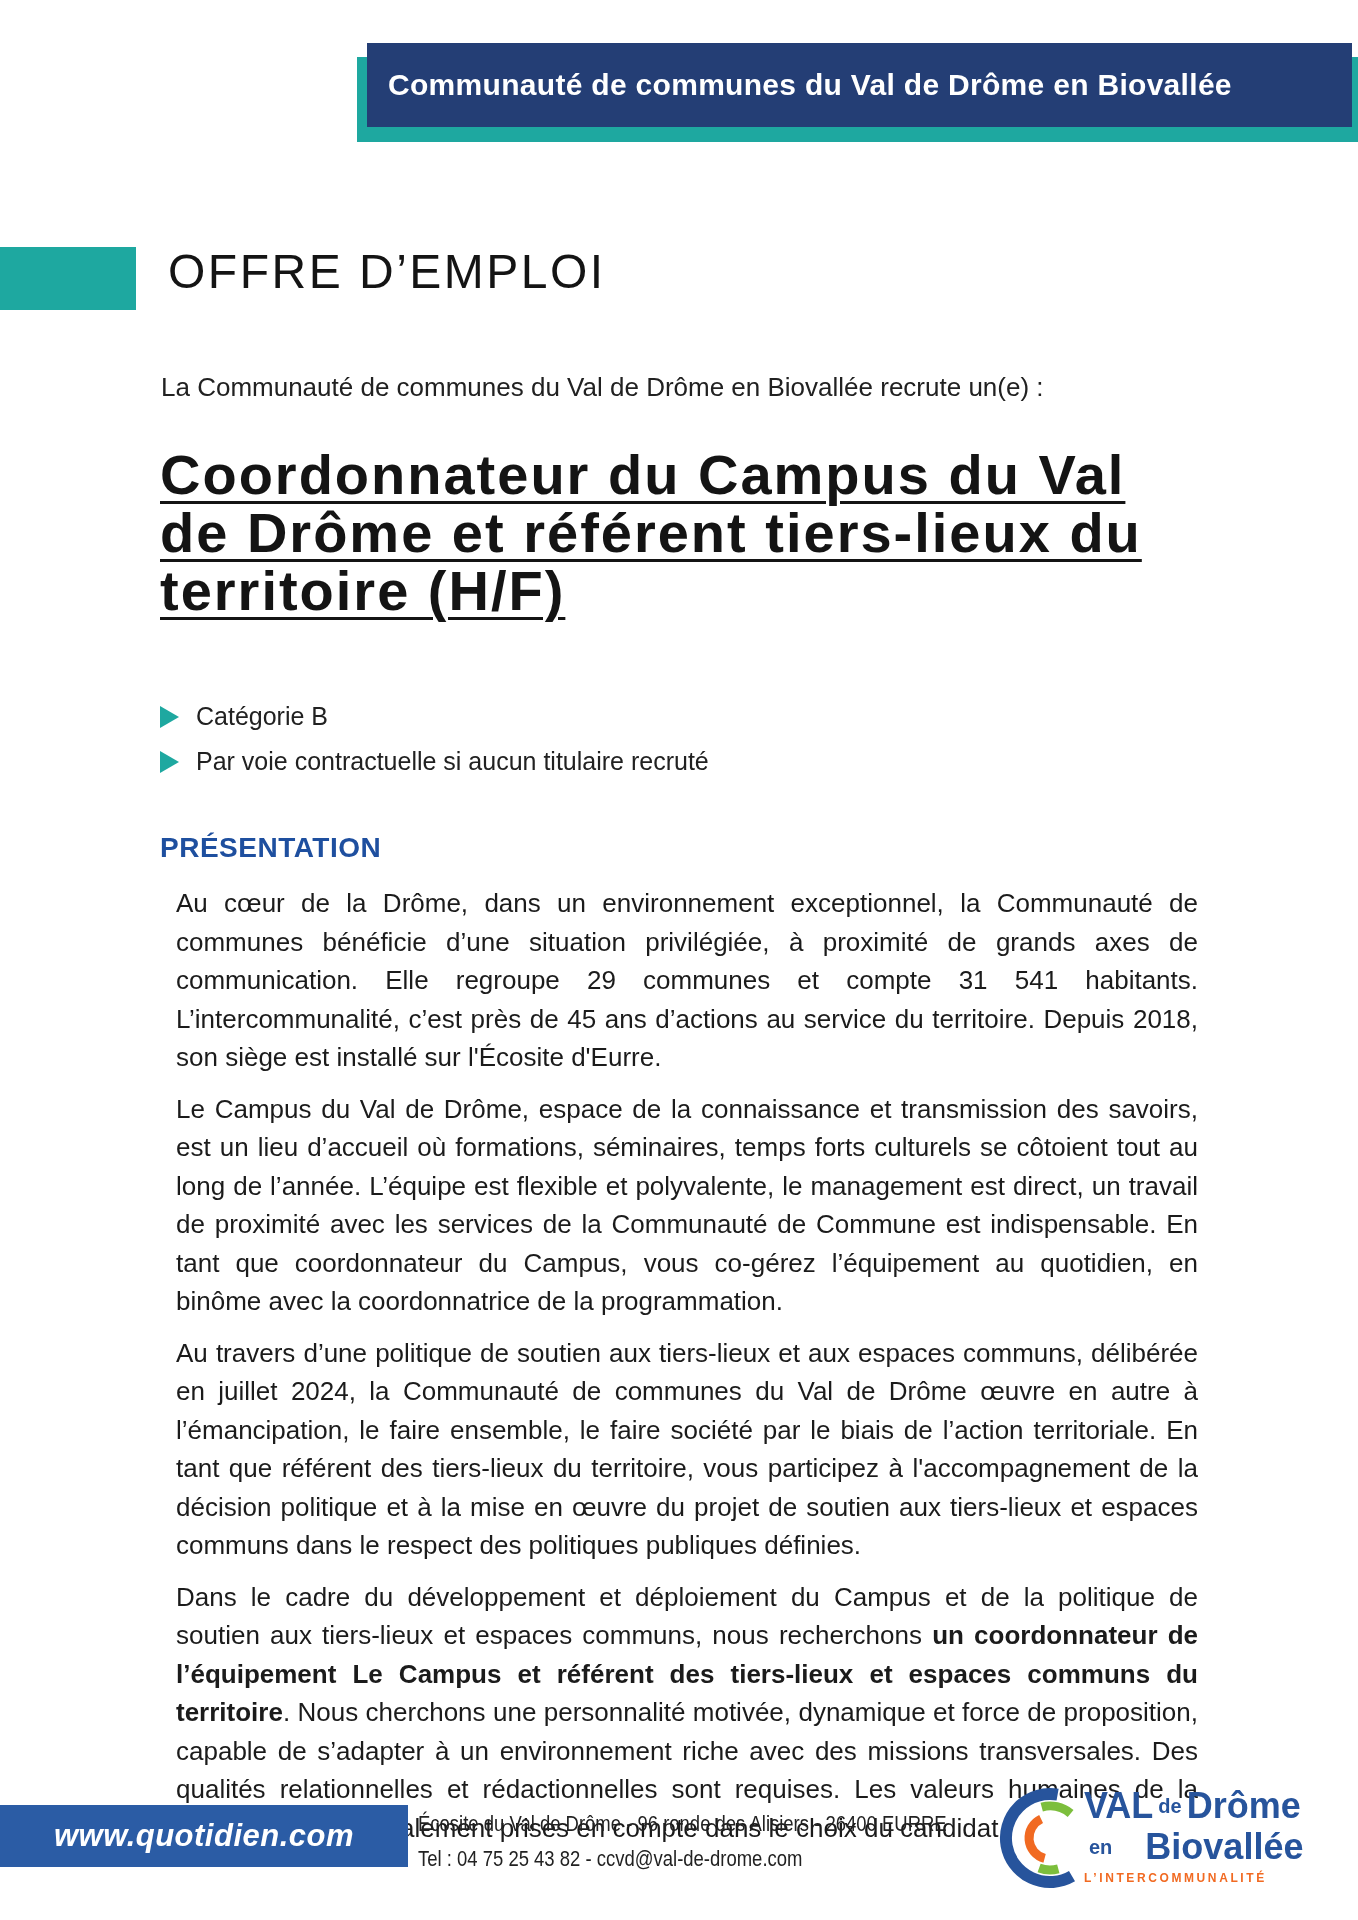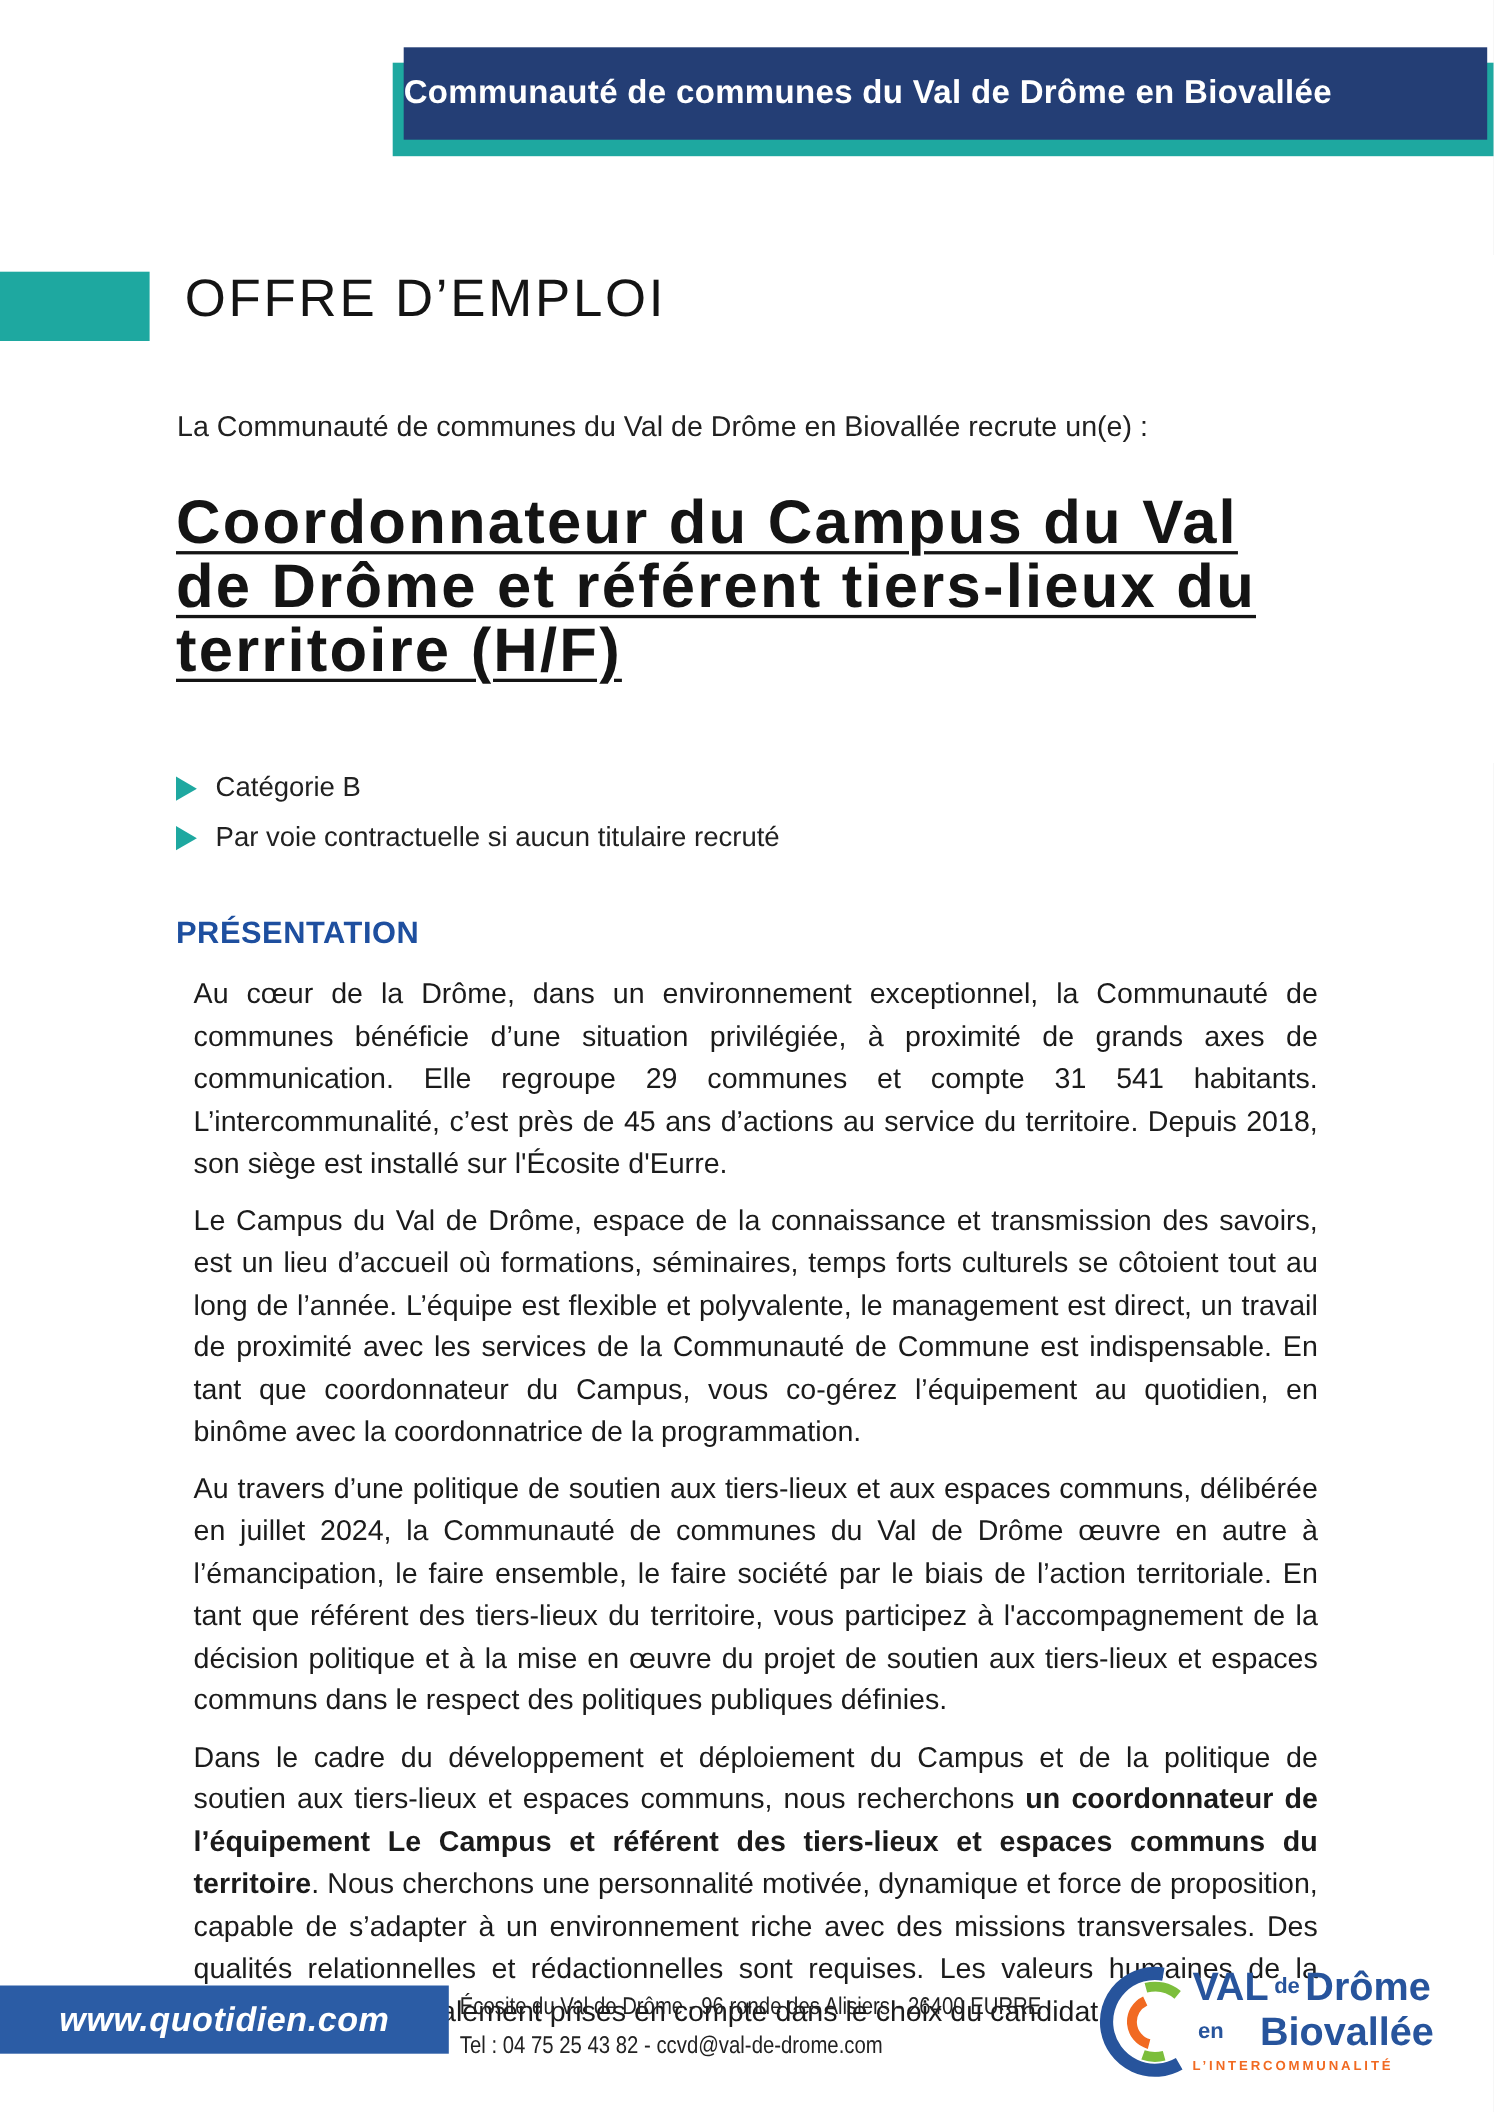--- a/index.html
+++ b/index.html
@@ -5,21 +5,21 @@
   html,body{margin:0;padding:0;background:#e8e8e8;}
   .page{
     position:relative;width:1358px;height:1920px;background:#ffffff;
     font-family:"Liberation Sans", sans-serif;overflow:hidden;margin:0 auto;
     color:#1e1e1e;
   }
   
   .banner-accent{position:absolute;left:357px;top:57px;width:1001px;height:85px;background:#1ea8a0;}
   .top-banner{
     position:absolute;left:367px;top:43px;width:985px;height:84px;background:#243e75;
-    display:flex;align-items:center;box-sizing:border-box;
+    display:flex;align-items:center;box-sizing:border-box;padding-left:21px;
   }
   .top-banner .banner-text{color:#ffffff;font-weight:bold;font-size:30px;letter-spacing:0.3px;}
   
   .header-accent{position:absolute;left:0;top:247px;width:136px;height:63px;background:#1ea8a0;}
   .doc-title{
     position:absolute;left:164px;top:240px;margin:4px;font-size:48px;font-weight:normal;
     color:#141414;letter-spacing:2.5px;
   }
   
   .intro{position:absolute;left:161px;top:372px;margin:0;font-size:26px;color:#212121;}

